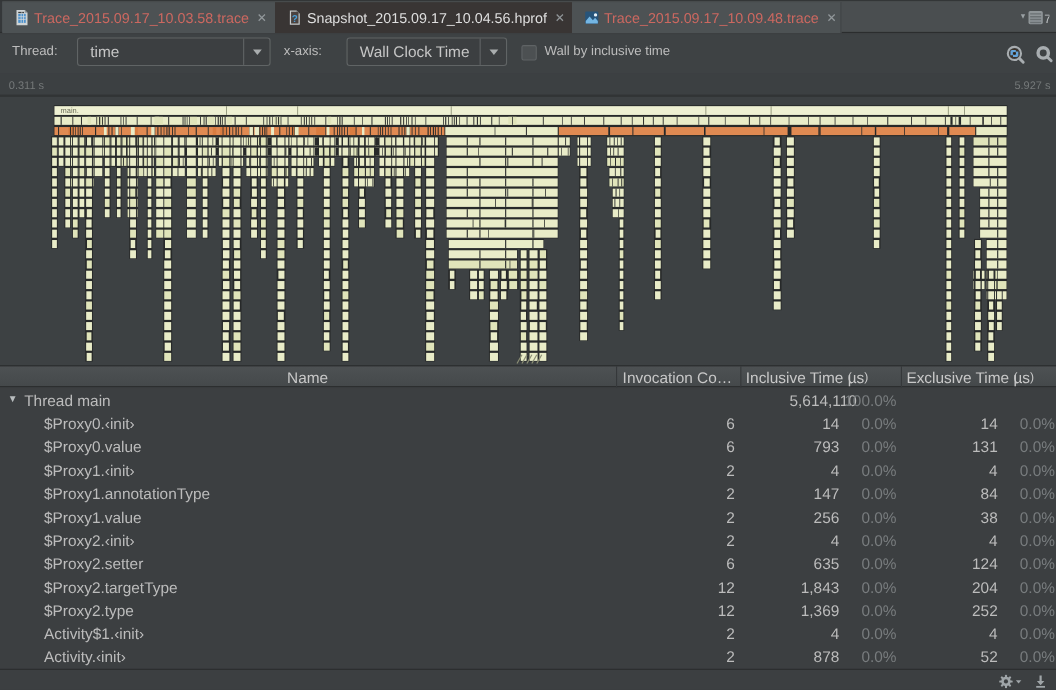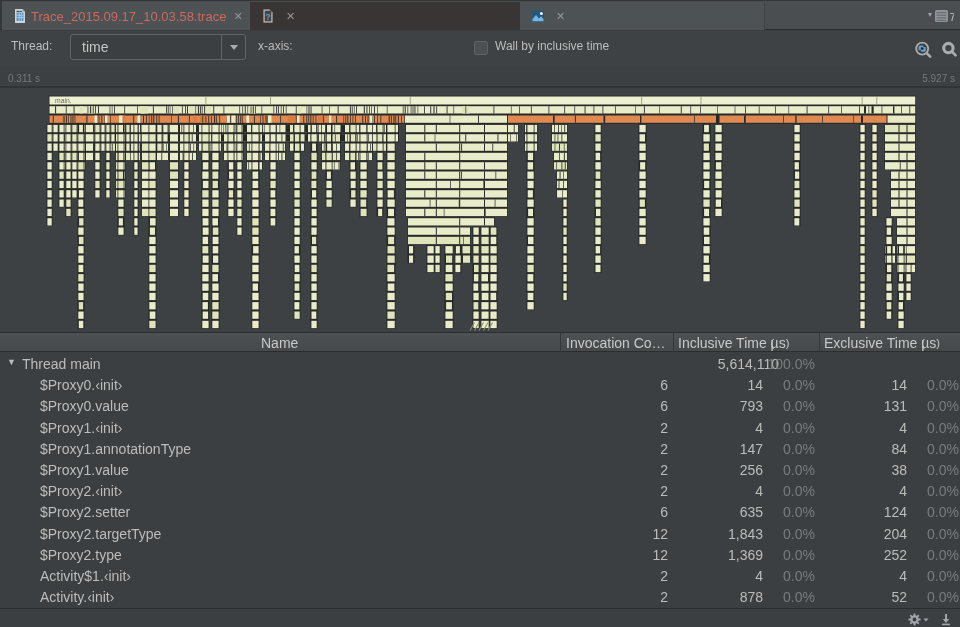--- a/index.html
+++ b/index.html
@@ -66,28 +66,30 @@
   <span class="tabred">Trace_2015.09.17_10.03.58.trace</span>
         <span class="x">✕</span>
  </div>
  <div class="tab" id="tab2">
   <svg class="ticon" viewBox="0 0 16 16">
           <path d="M3.5 1.5h6l3 3v10h-9z" fill="#c9cdce"></path>
           <path d="M9.5 1.5l3 3h-3z" fill="#8f9496"></path>
           <rect x="4.6" y="2.6" width="6.8" height="10.8" fill="#4b4340"></rect>
           <text x="8" y="11.6" font-size="9" font-weight="bold" fill="#4a9fd8" text-anchor="middle">?</text>
         </svg>
+  <span class="tabwhite">Snapshot_2015.09.17_10.04.56.hprof</span>
         <span class="x">✕</span>
  </div>
  <div class="tab" id="tab3">
   <svg class="ticon" viewBox="0 0 16 16">
           <rect x="2" y="2.5" width="12" height="11" rx="1" fill="#27547a"></rect>
           <path d="M2.5 11l3.5-4 3 3.4 2-2.2 2.5 2.8v2.3h-11z" fill="#74b6e3"></path>
           <circle cx="11.4" cy="5.6" r="1.5" fill="#e8f2f8"></circle>
         </svg>
+  <span class="tabred">Trace_2015.09.17_10.09.48.trace</span>
         <span class="x">✕</span>
  </div>
  <div id="tabctl">
   <svg width="28" height="16" viewBox="0 0 28 16">
           <path d="M2 6l4 0-2 4z" fill="#9ba1a4" transform="translate(0,-1)"></path>
           <rect x="9" y="2" width="13" height="12" rx="1.5" fill="#8f9598"></rect>
           <g stroke="#6a7073" stroke-width="1.3">
             <line x1="10.5" y1="4.6" x2="20.5" y2="4.6"></line>
             <line x1="10.5" y1="7.2" x2="20.5" y2="7.2"></line>
             <line x1="10.5" y1="9.8" x2="20.5" y2="9.8"></line>
@@ -98,20 +100,24 @@
  </div>
 </div>
 
 <div id="toolbar">
  <div class="lbl" style="left:11px">Thread:</div>
  <div class="combo" style="left:70px;width:176px">
         <span class="ctext">time</span>
         <span class="carr"></span>
       </div>
  <div class="lbl" style="left:258px">x-axis:</div>
+ <div class="combo" style="left:315px;width:146px">
+        <span class="ctext">Wall Clock Time</span>
+        <span class="carr"></span>
+      </div>
  <div id="cb"></div>
  <div class="lbl" style="left:495px">Wall by inclusive time</div>
  <svg style="position:absolute;left:913px;top:9px" width="20" height="20" viewBox="0 0 20 20">
         <circle cx="9.2" cy="8.6" r="6.0" fill="none" stroke="#a8adb0" stroke-width="1.9"></circle>
         <line x1="13.9" y1="13.3" x2="17.2" y2="16.6" stroke="#a8adb0" stroke-width="2.6" stroke-linecap="round"></line>
         <circle cx="9.2" cy="8.6" r="4.2" fill="#3f3226"></circle>
         <path d="M5.6 10.3v-3.4a1.5 1.5 0 0 1 1.5-1.5h3.4v2.2h-2.7v2.7zM12.8 6.9v3.4a1.5 1.5 0 0 1-1.5 1.5h-3.4v-2.2h2.7v-2.7z" fill="#63a3d9"></path>
         <circle cx="9.2" cy="8.6" r="1.1" fill="#2c2114"></circle>
       </svg>
  <svg style="position:absolute;left:940px;top:9px" width="20" height="20" viewBox="0 0 20 20">

